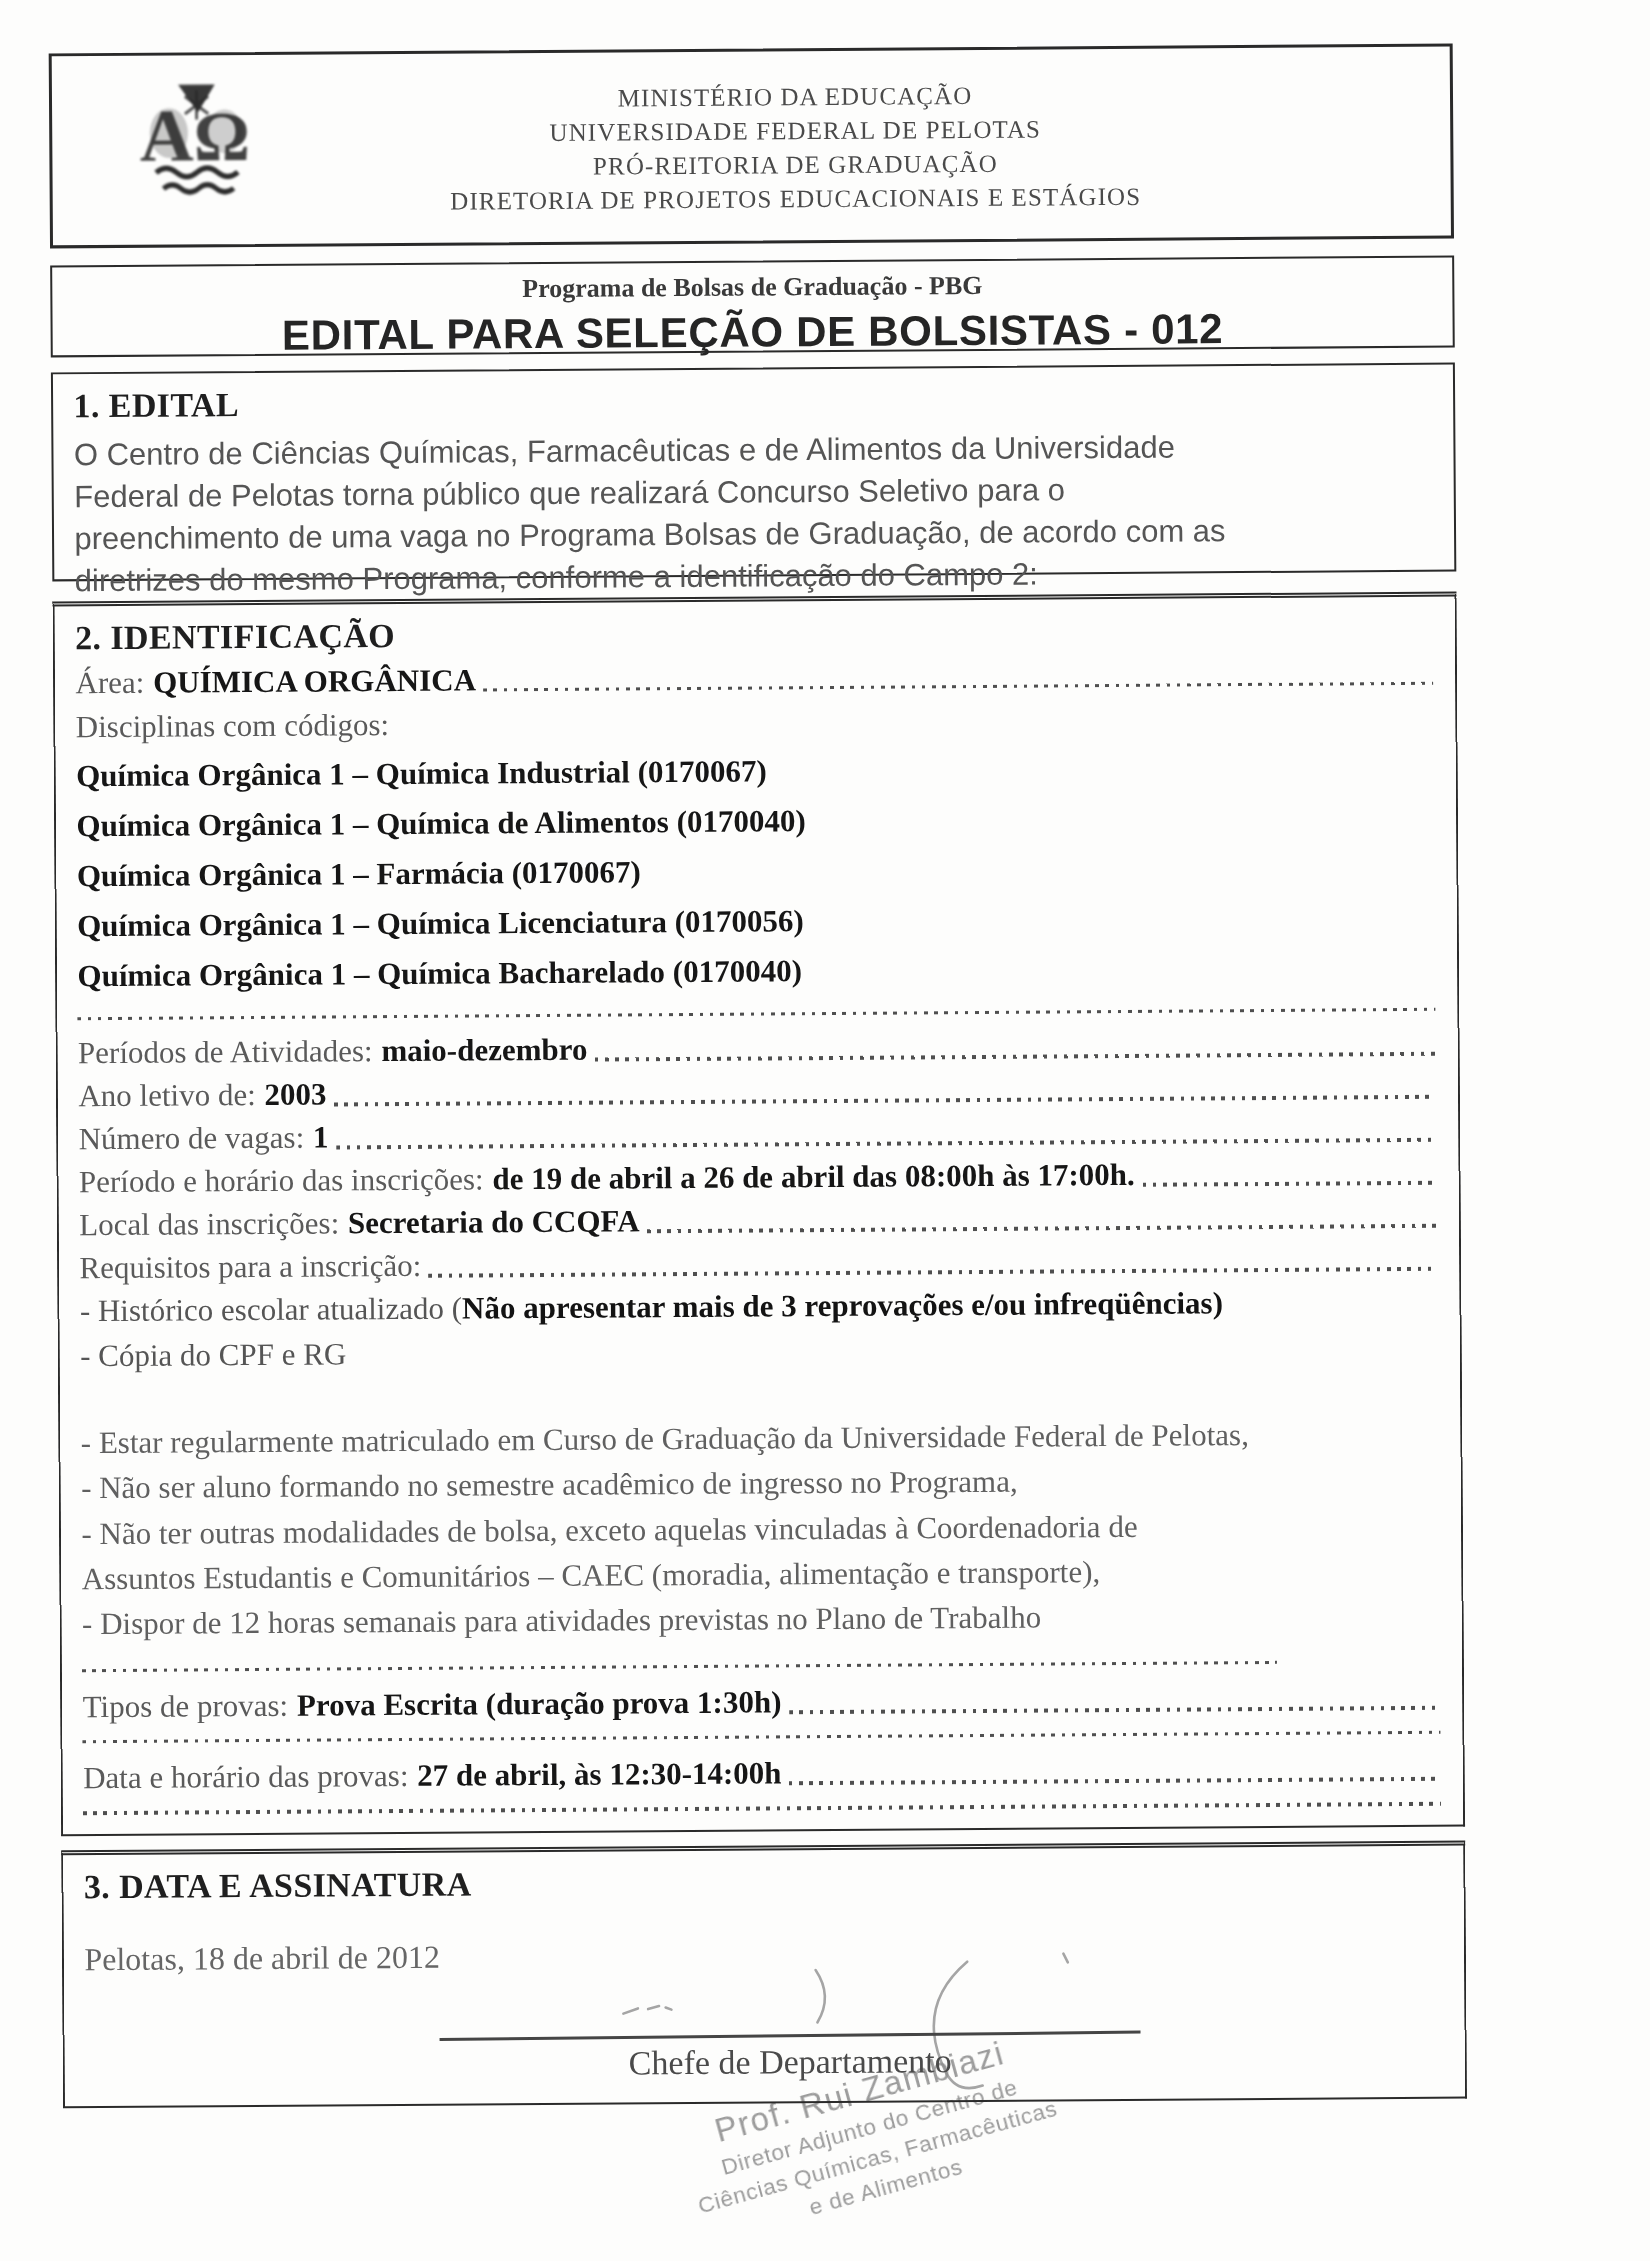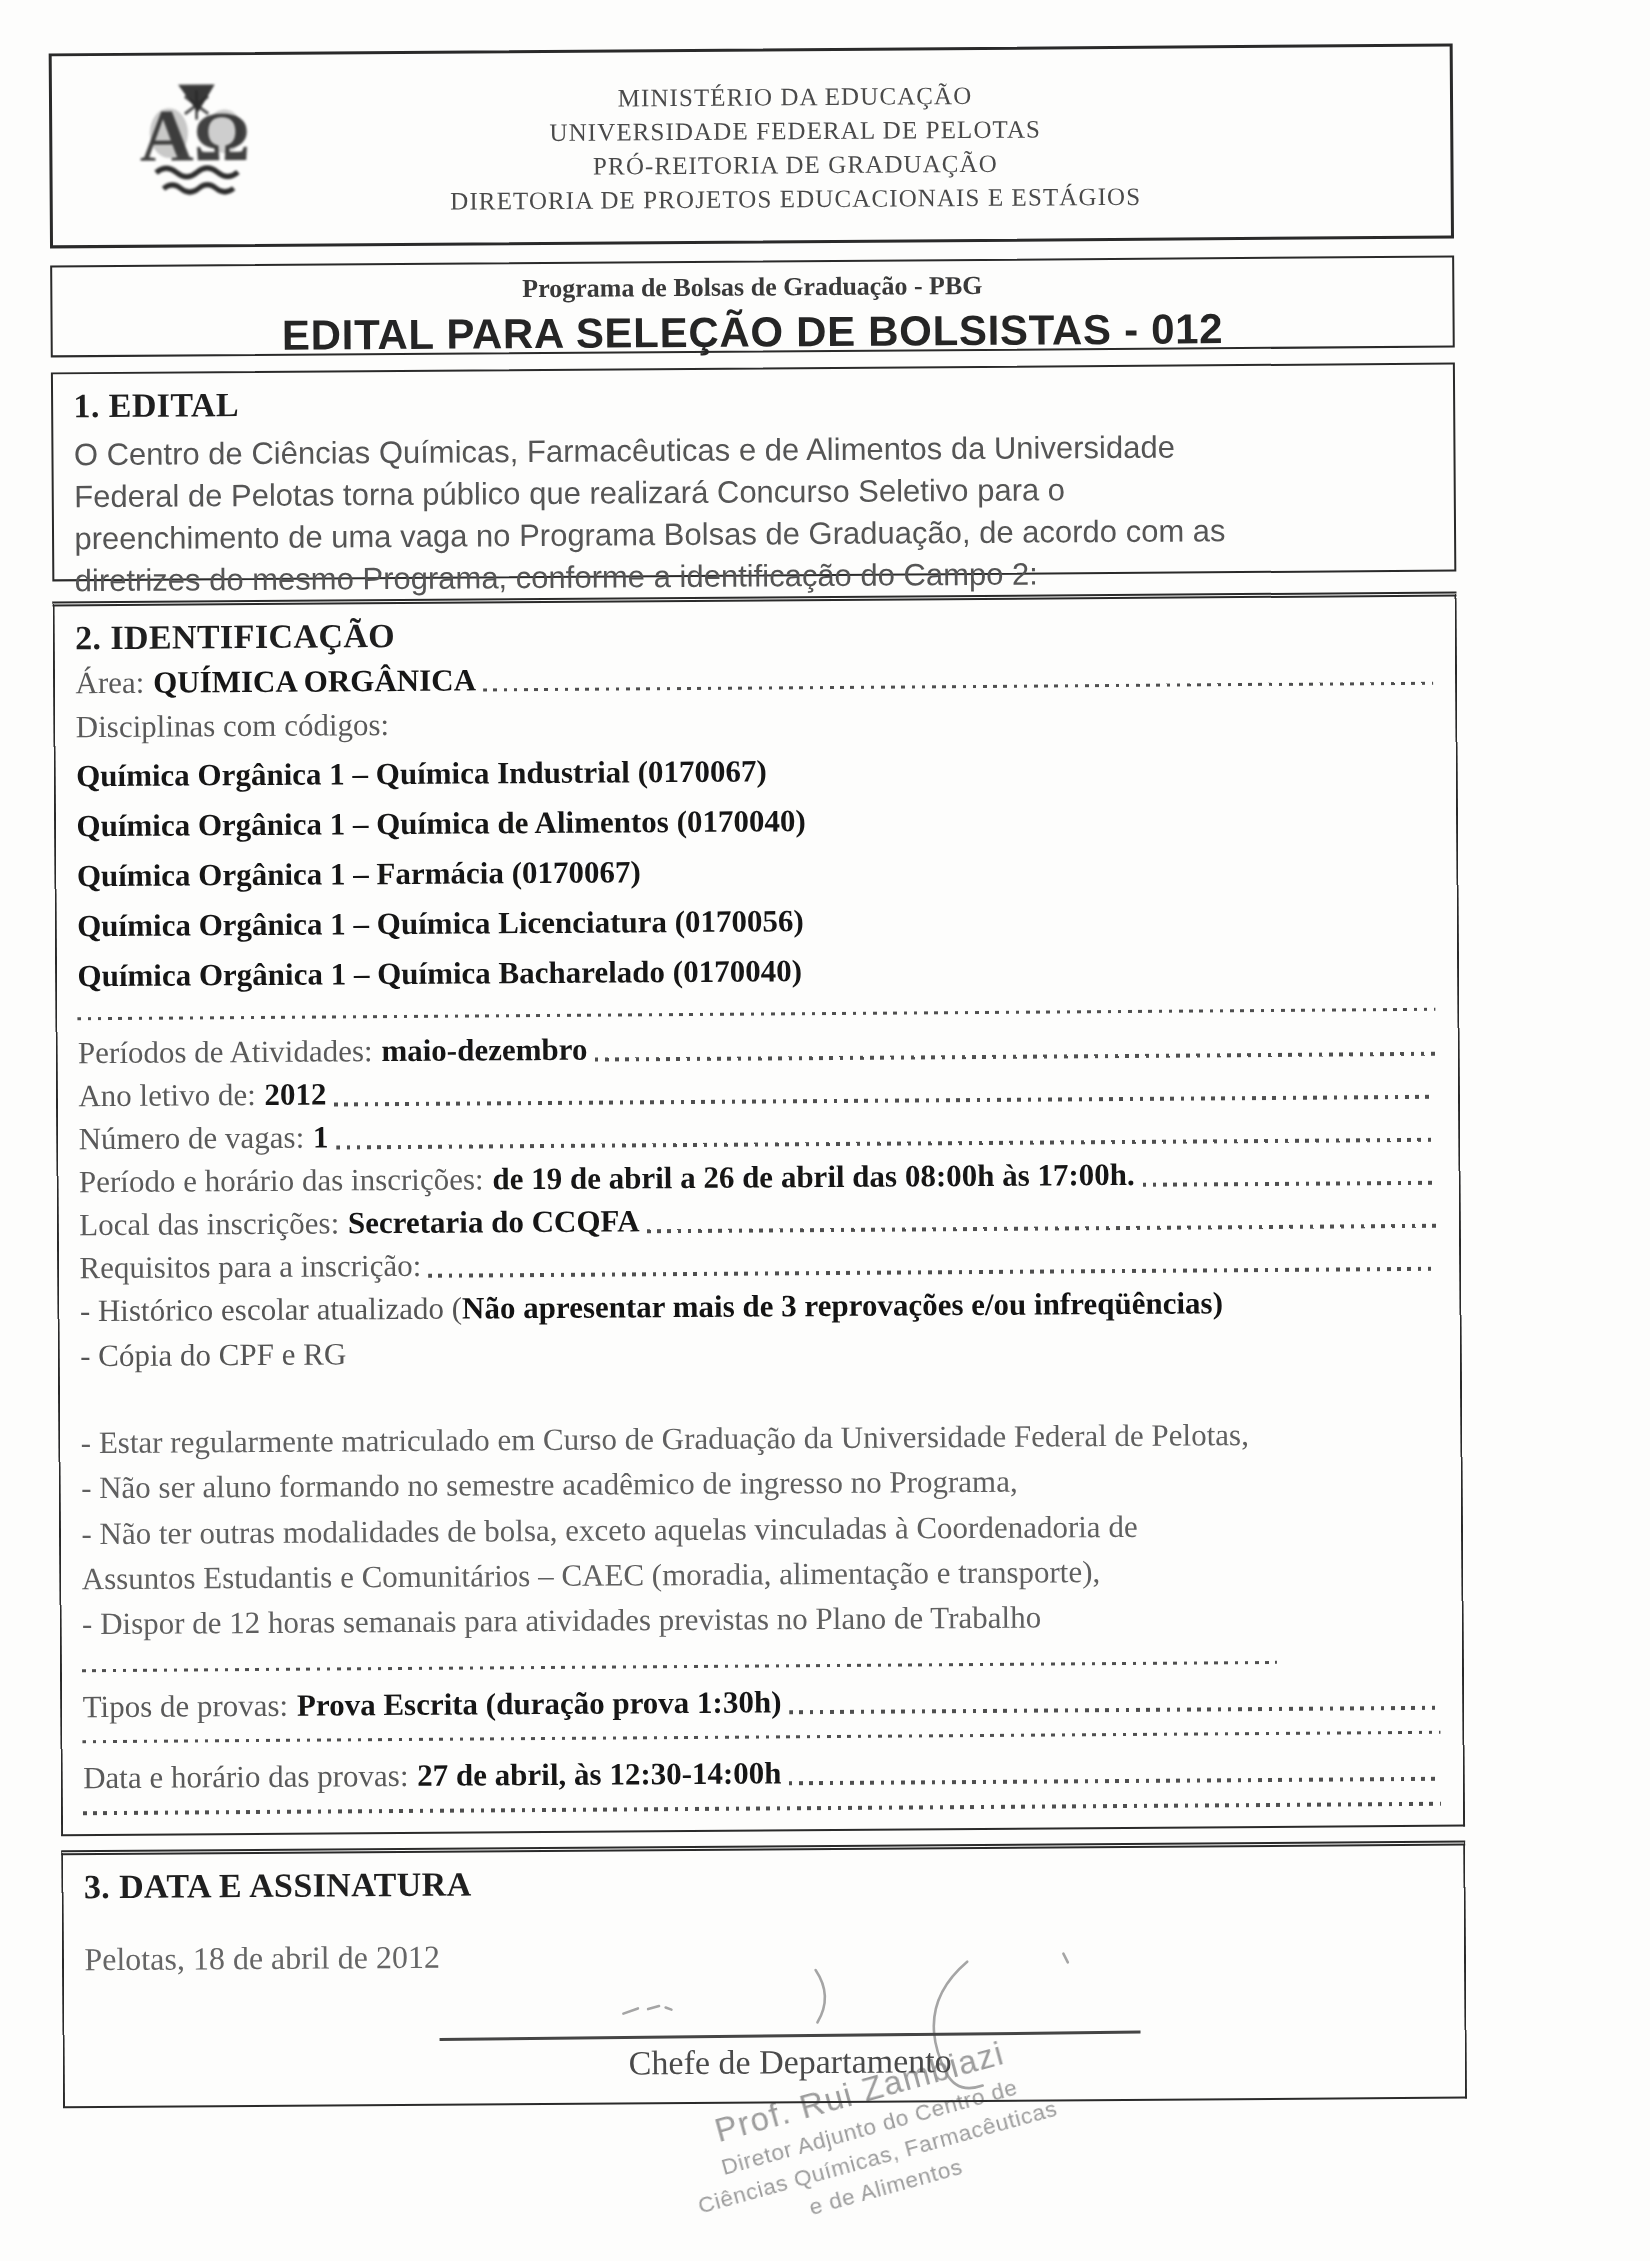--- a/index.html
+++ b/index.html
@@ -136,21 +136,21 @@
 
         <div class="dotsrow" style="margin-bottom:16px"></div>
 
         <div class="row">
           <span class="lbl">Períodos de Atividades:</span>
           <span class="val">maio-dezembro</span>
           <span class="lead"></span>
         </div>
         <div class="row">
           <span class="lbl">Ano letivo de:</span>
-          <span class="val">2012</span>
+          <span class="val">2003</span>
           <span class="lead"></span>
         </div>
         <div class="row">
           <span class="lbl">Número de vagas:</span>
           <span class="val">1</span>
           <span class="lead"></span>
         </div>
         <div class="row">
           <span class="lbl">Período e horário das inscrições:</span>
           <span class="val">de 19 de abril a 26 de abril das 08:00h às 17:00h.</span>

